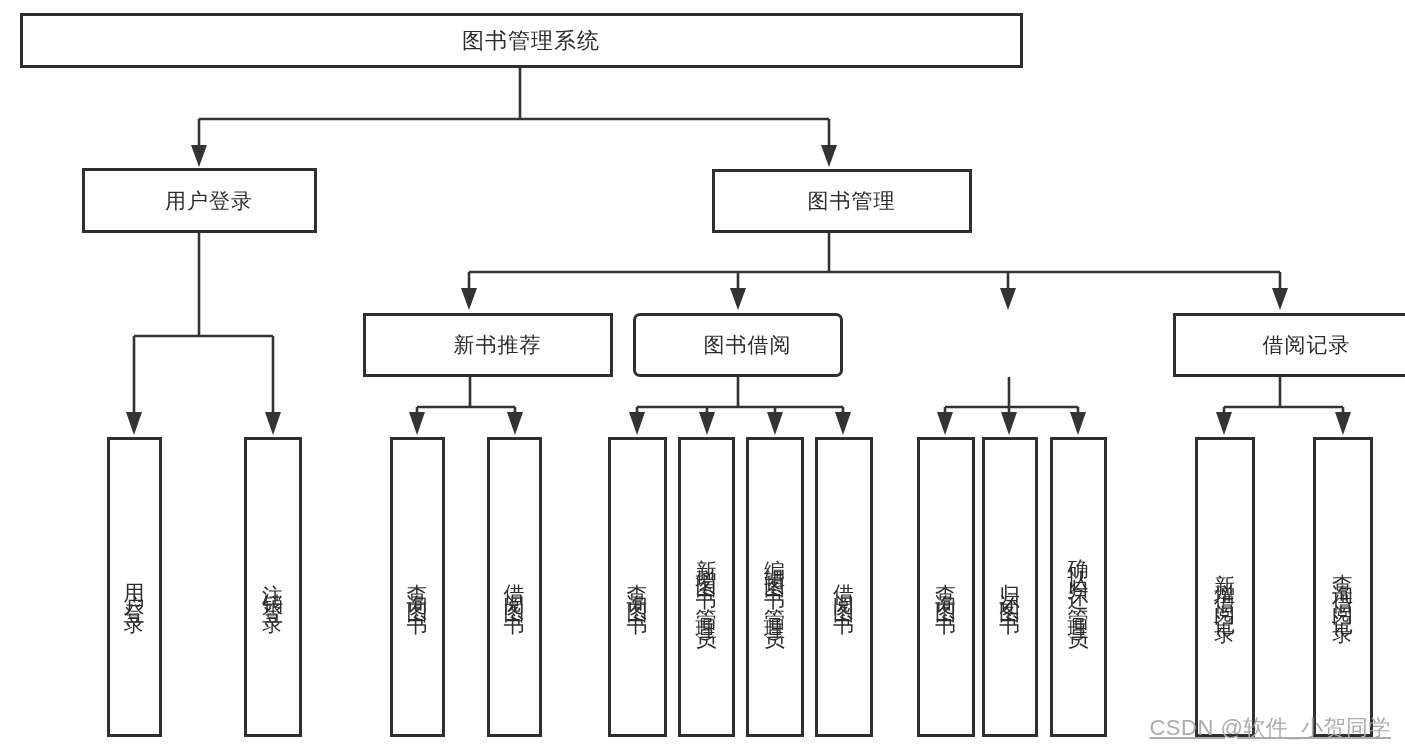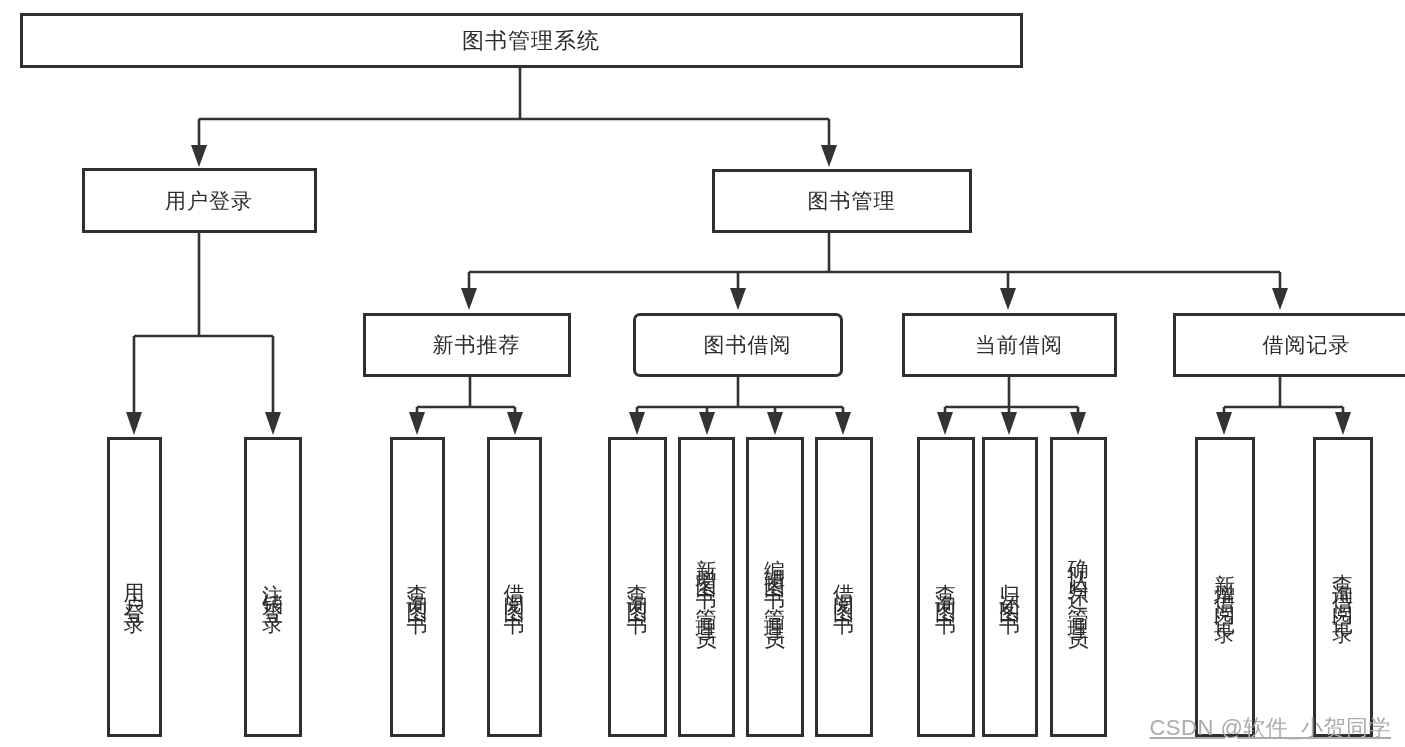--- a/index.html
+++ b/index.html
@@ -170,29 +170,26 @@
     <span>图书管理系统</span>
   </div>
 
   <div class="node" style="left:82px;top:168px;width:235px;height:65px;">
     <span>用户登录</span>
   </div>
   <div class="node" style="left:712px;top:169px;width:260px;height:64px;">
     <span>图书管理</span>
   </div>
 
-  <div class="node" style="left:363px;top:313px;width:208px;height:64px;">
+  <div class="node" style="left:363px;top:313px;width:250px;height:64px;">
     <span>新书推荐</span>
   </div>
   <div class="node" style="left:633px;top:313px;width:210px;height:64px;border-radius:7px;">
     <span>图书借阅</span>
   </div>
-  <div class="node" style="left:902px;top:313px;width:215px;height:64px;">
-    <span>当前借阅</span>
-  </div>
   <div class="node" style="left:1173px;top:313px;width:248px;height:64px;align-items:center;">
     <span>借阅记录</span>
   </div>
 
   <div class="leaf" style="left:107px;width:55px;">
     <span class="vtext">用户登录</span>
   </div>
   <div class="leaf" style="left:244px;width:58px;">
     <span class="vtext">注销登录</span>
   </div>

